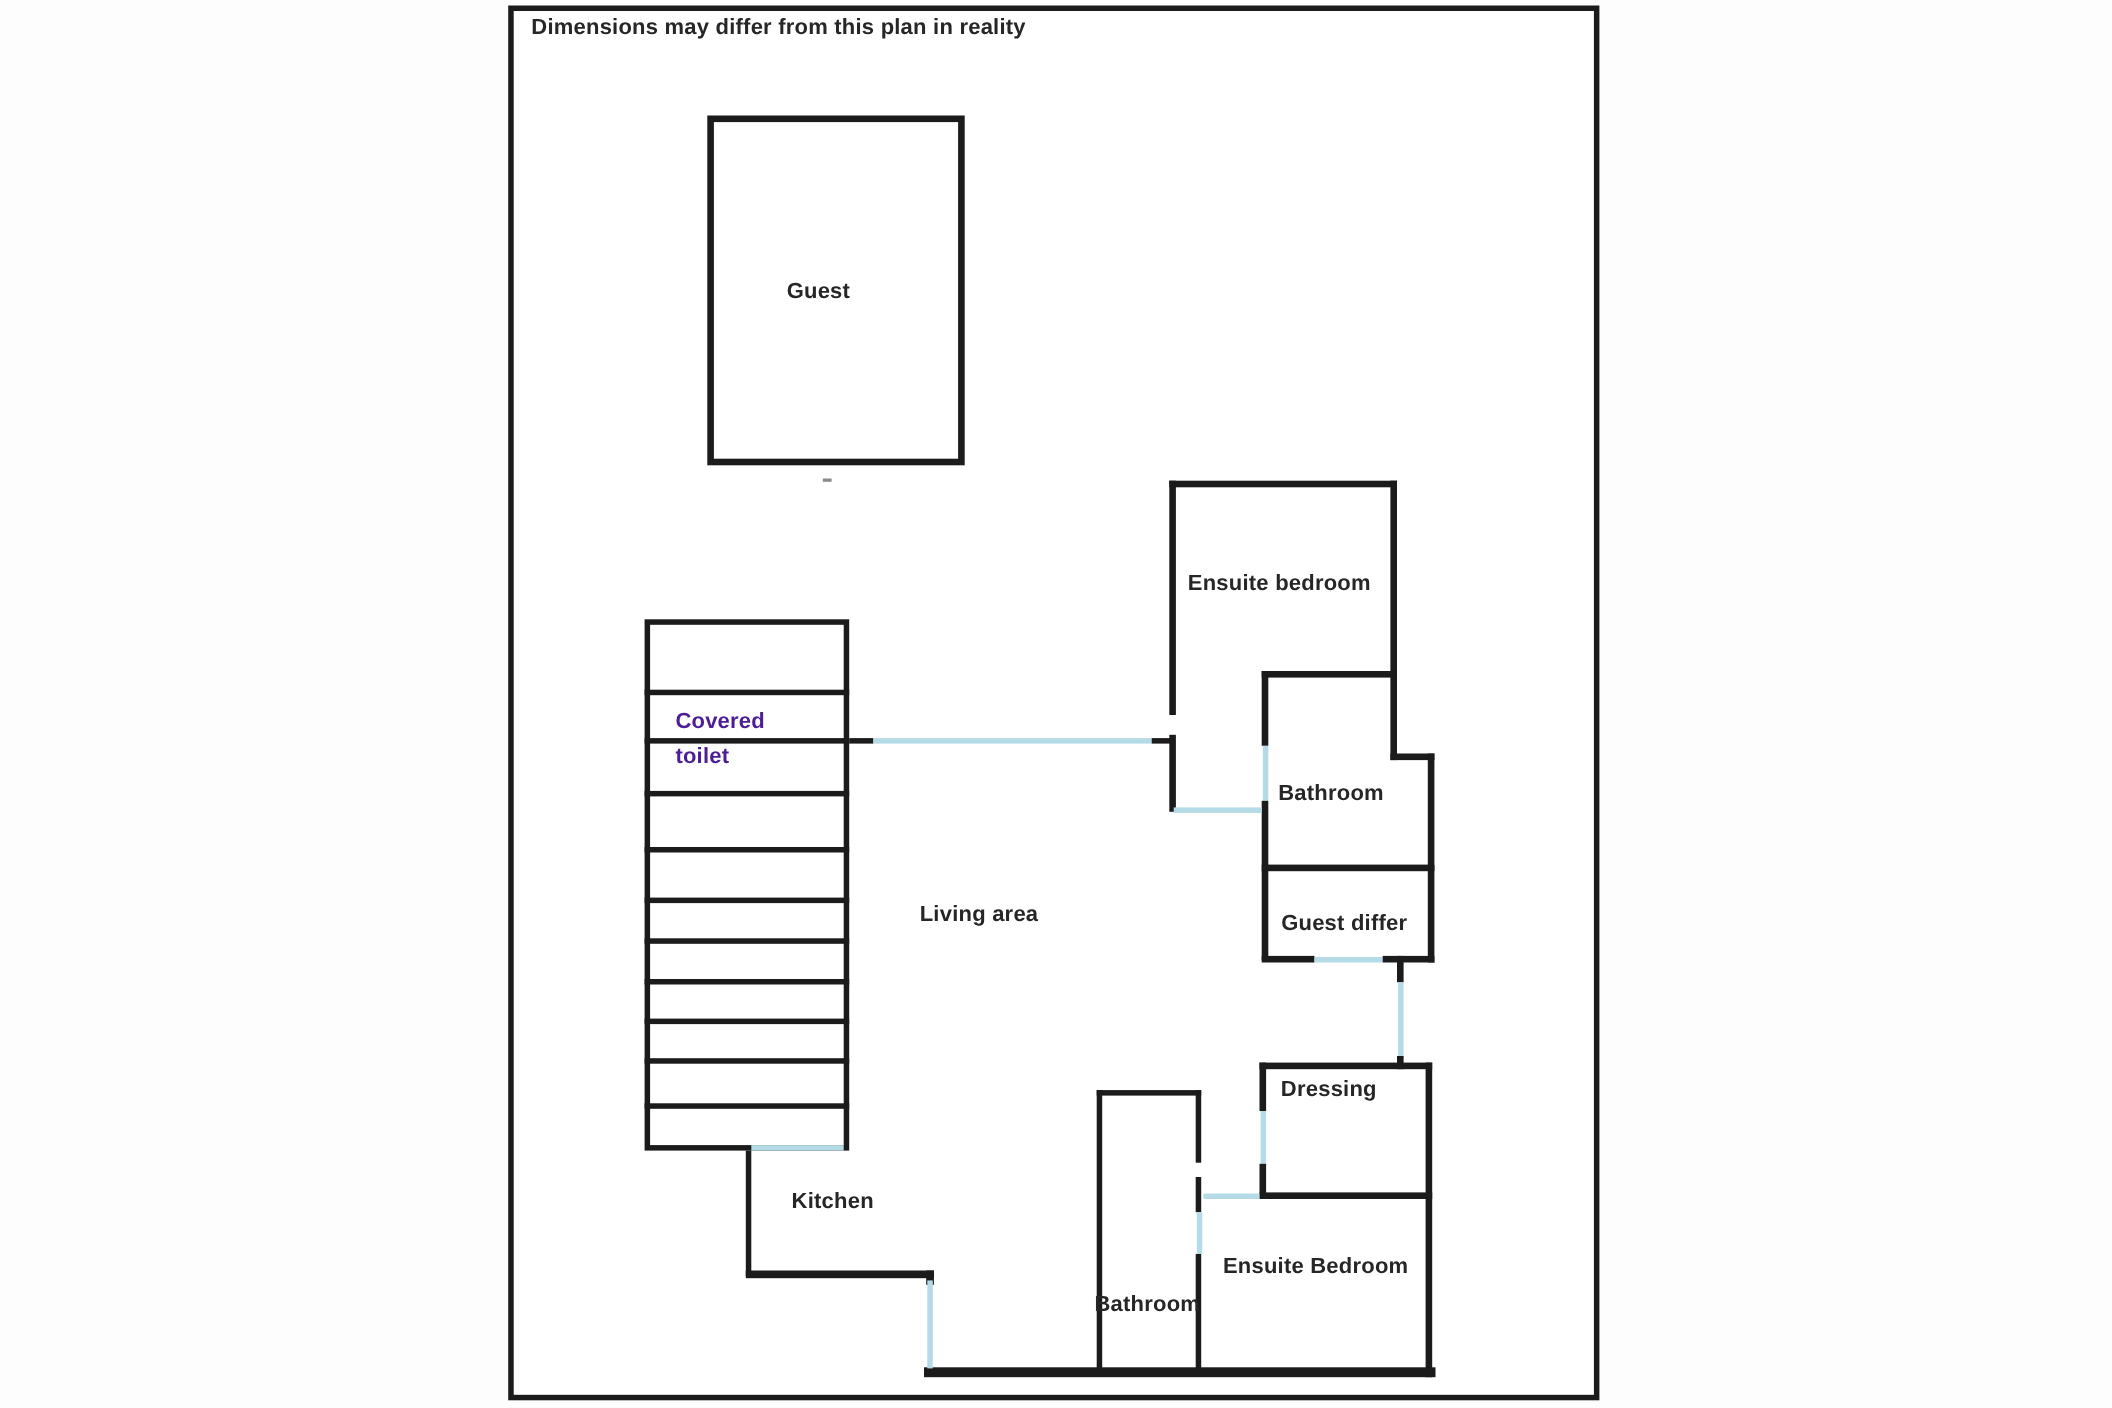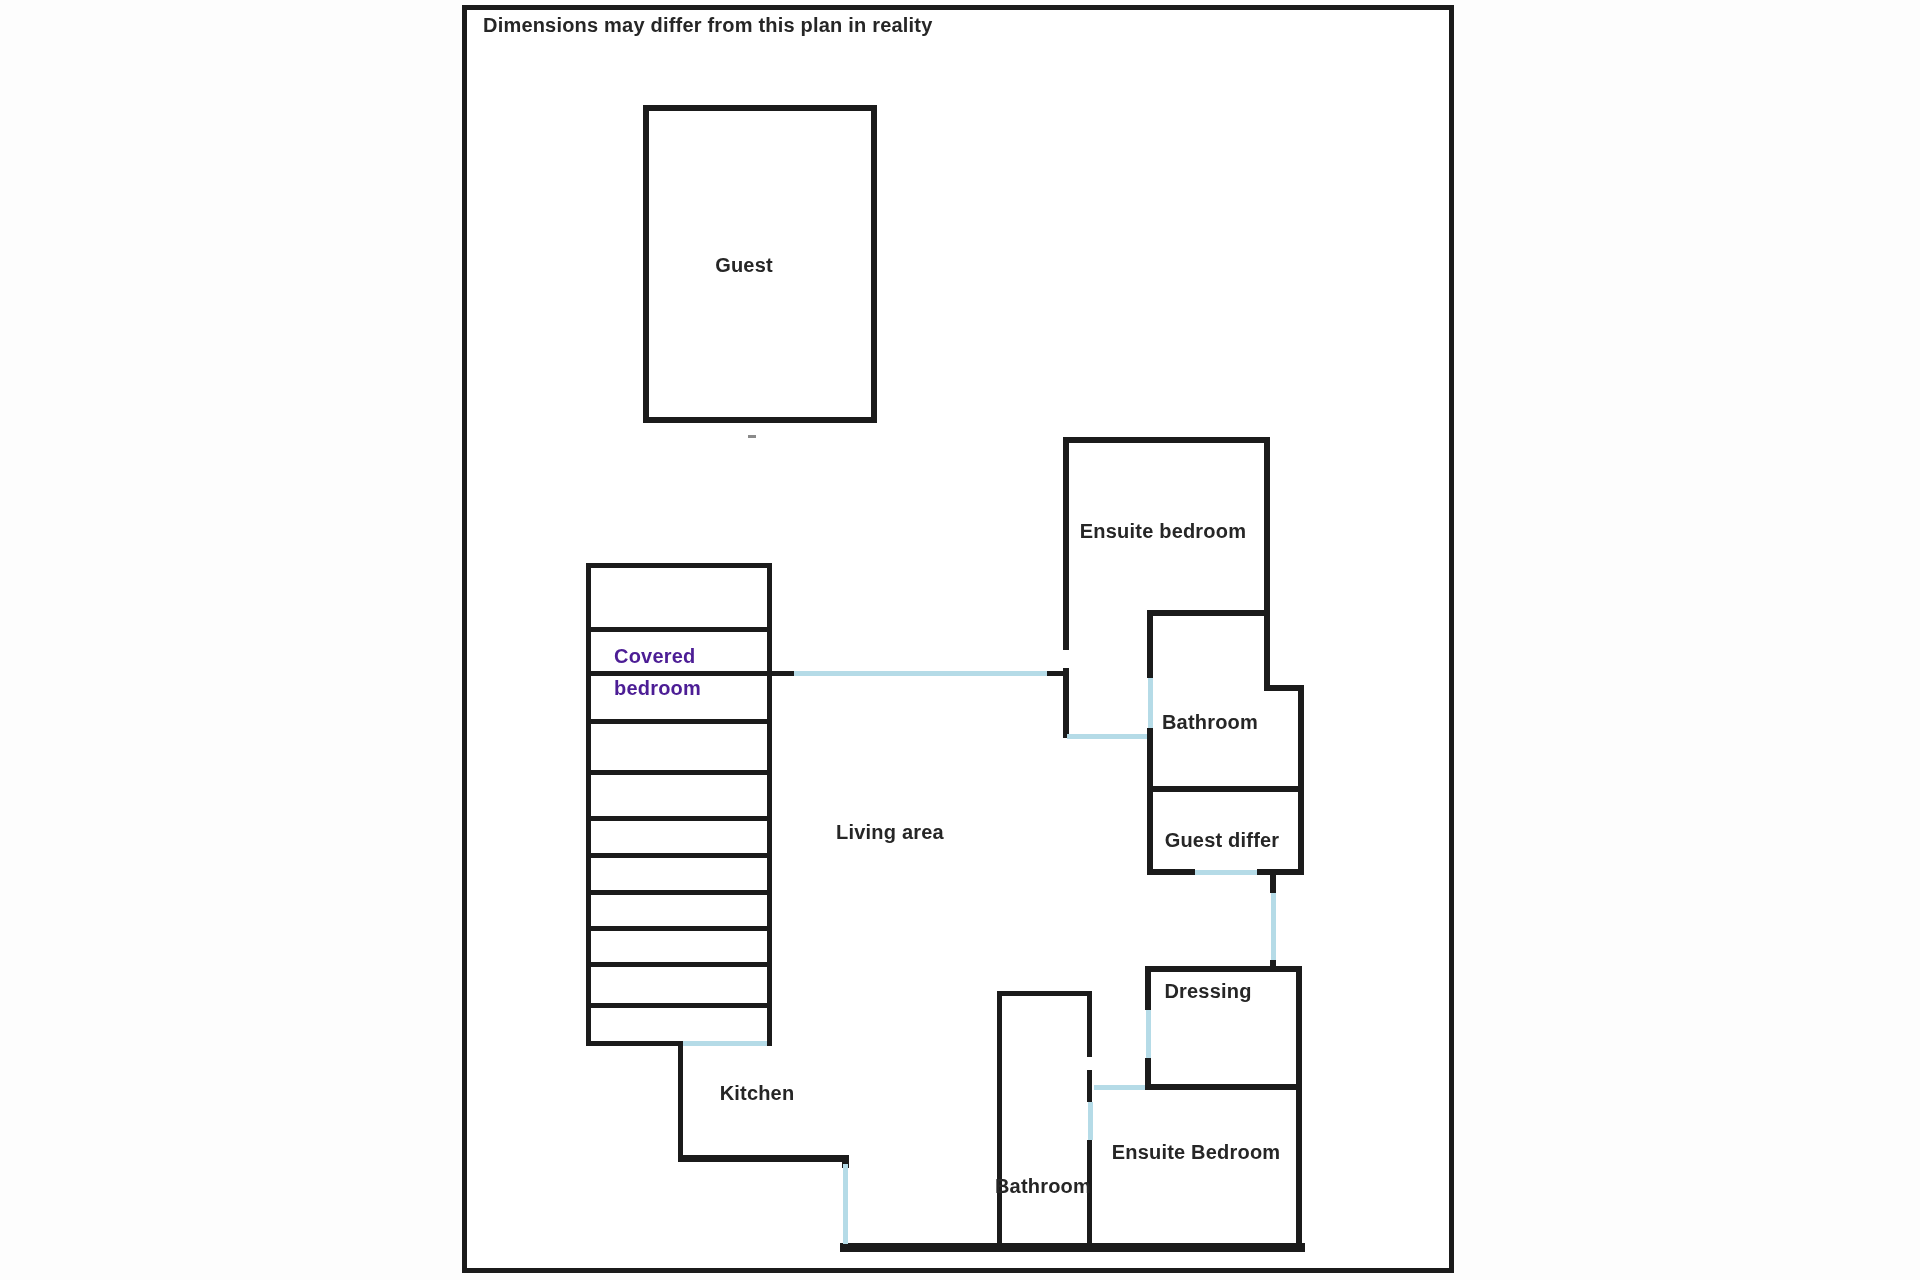--- a/index.html
+++ b/index.html
@@ -97,21 +97,21 @@
       <div class="seg" style="left: 1088px; top: 1102px; width: 5px; height: 38px; background: rgb(181, 219, 231);"></div>
       <div class="seg" style="left: 1087px; top: 1140px; width: 5px; height: 107px; background: rgb(27, 27, 27);"></div>
       <div class="seg" style="left: 678px; top: 1046px; width: 5px; height: 114px; background: rgb(27, 27, 27);"></div>
       <div class="seg" style="left: 678px; top: 1155px; width: 171px; height: 7px; background: rgb(27, 27, 27);"></div>
       <div class="seg" style="left: 842px; top: 1155px; width: 7px; height: 13px; background: rgb(27, 27, 27);"></div>
       <div class="seg" style="left: 843px; top: 1164px; width: 5px; height: 80px; background: rgb(181, 219, 231);"></div>
       <div class="seg" style="left: 748px; top: 435px; width: 8px; height: 3px; background: rgb(138, 138, 138);"></div>
       <div class="label centered" style="color: rgb(38, 38, 38); left: 744px; top: 265px;">Guest</div>
       <div class="label" style="color: #4c1d95; left: 614px; top: 640px; line-height: 32px;">
         <div>Covered</div>
-        <div>bedroom</div>
+        <div>toilet</div>
       </div>
       <div class="label centered" style="color: rgb(38, 38, 38); left: 890px; top: 832px;">Living area</div>
       <div class="label centered" style="color: rgb(38, 38, 38); left: 1163px; top: 531px;">Ensuite bedroom</div>
       <div class="label centered" style="color: rgb(38, 38, 38); left: 1210px; top: 722px;">Bathroom</div>
       <div class="label centered" style="color: rgb(38, 38, 38); left: 1222px; top: 840px;">Guest differ</div>
       <div class="label centered" style="color: rgb(38, 38, 38); left: 1208px; top: 991px;">Dressing</div>
       <div class="label centered" style="color: rgb(38, 38, 38); left: 1196px; top: 1152px;">Ensuite Bedroom</div>
       <div class="label centered" style="color: rgb(38, 38, 38); left: 1043px; top: 1186px;">Bathroom</div>
       <div class="label centered" style="color: rgb(38, 38, 38); left: 757px; top: 1093px; text-align: center;">Kitchen</div>
     </div>

